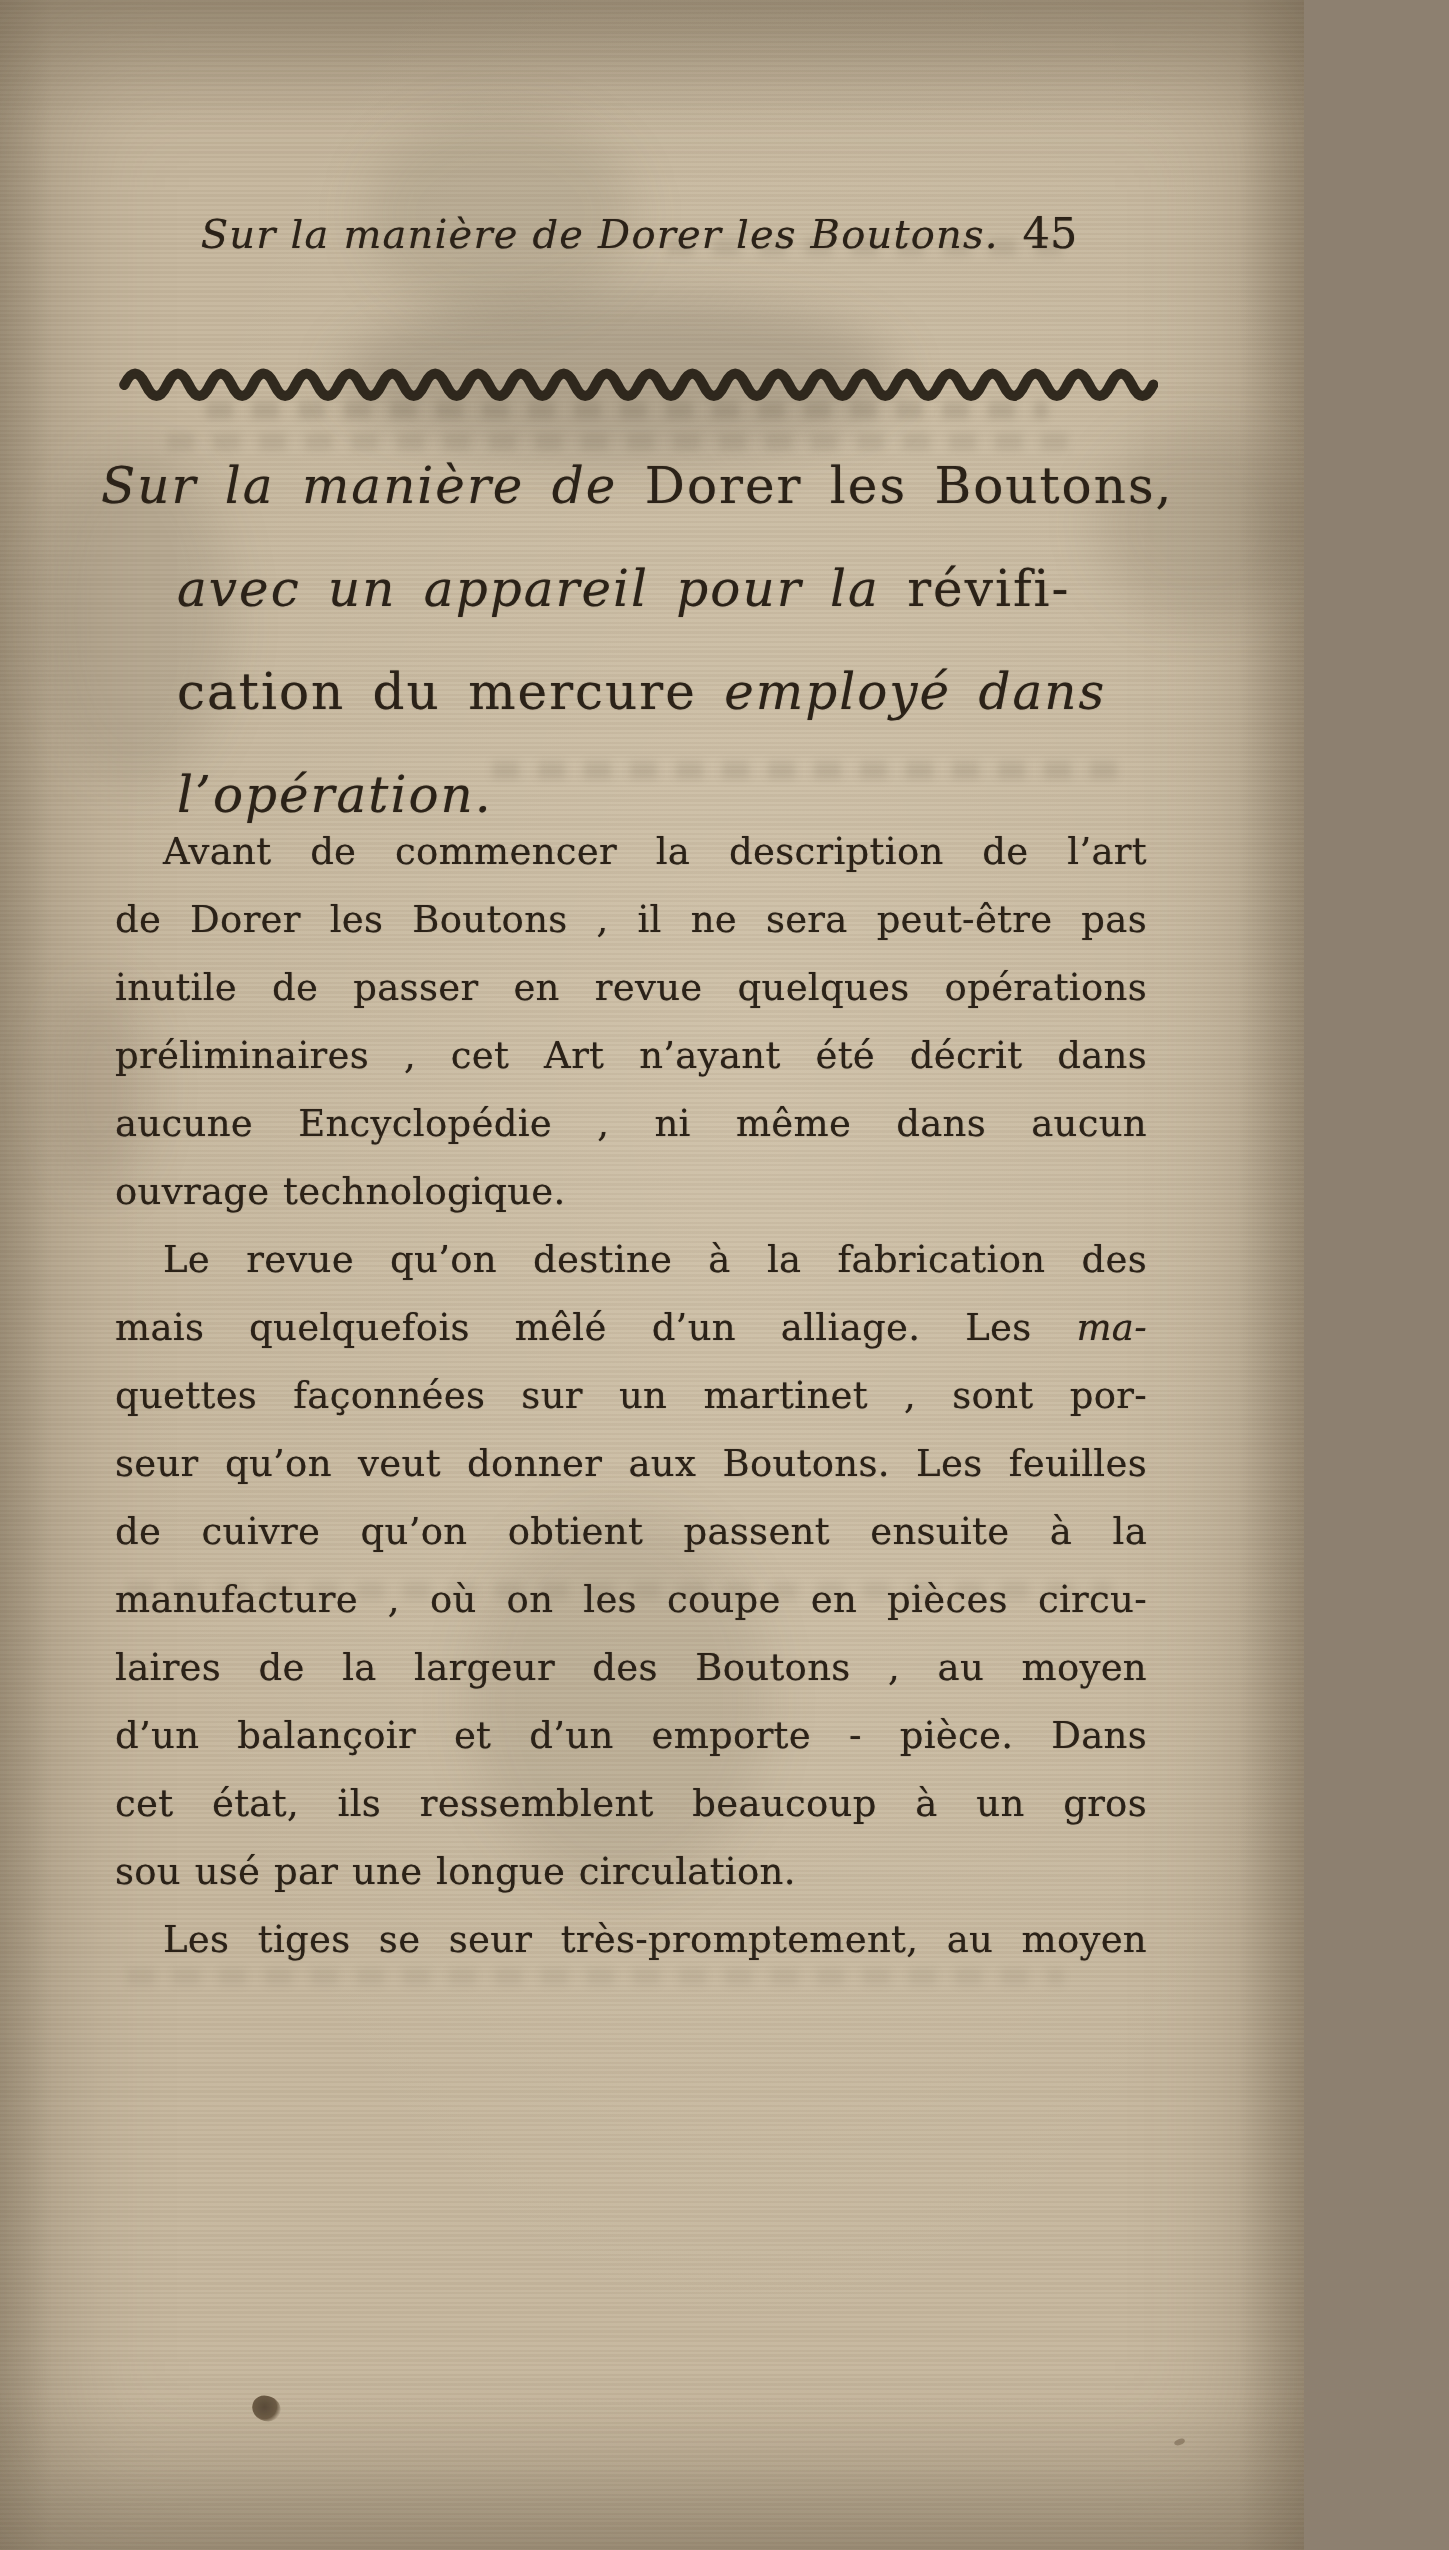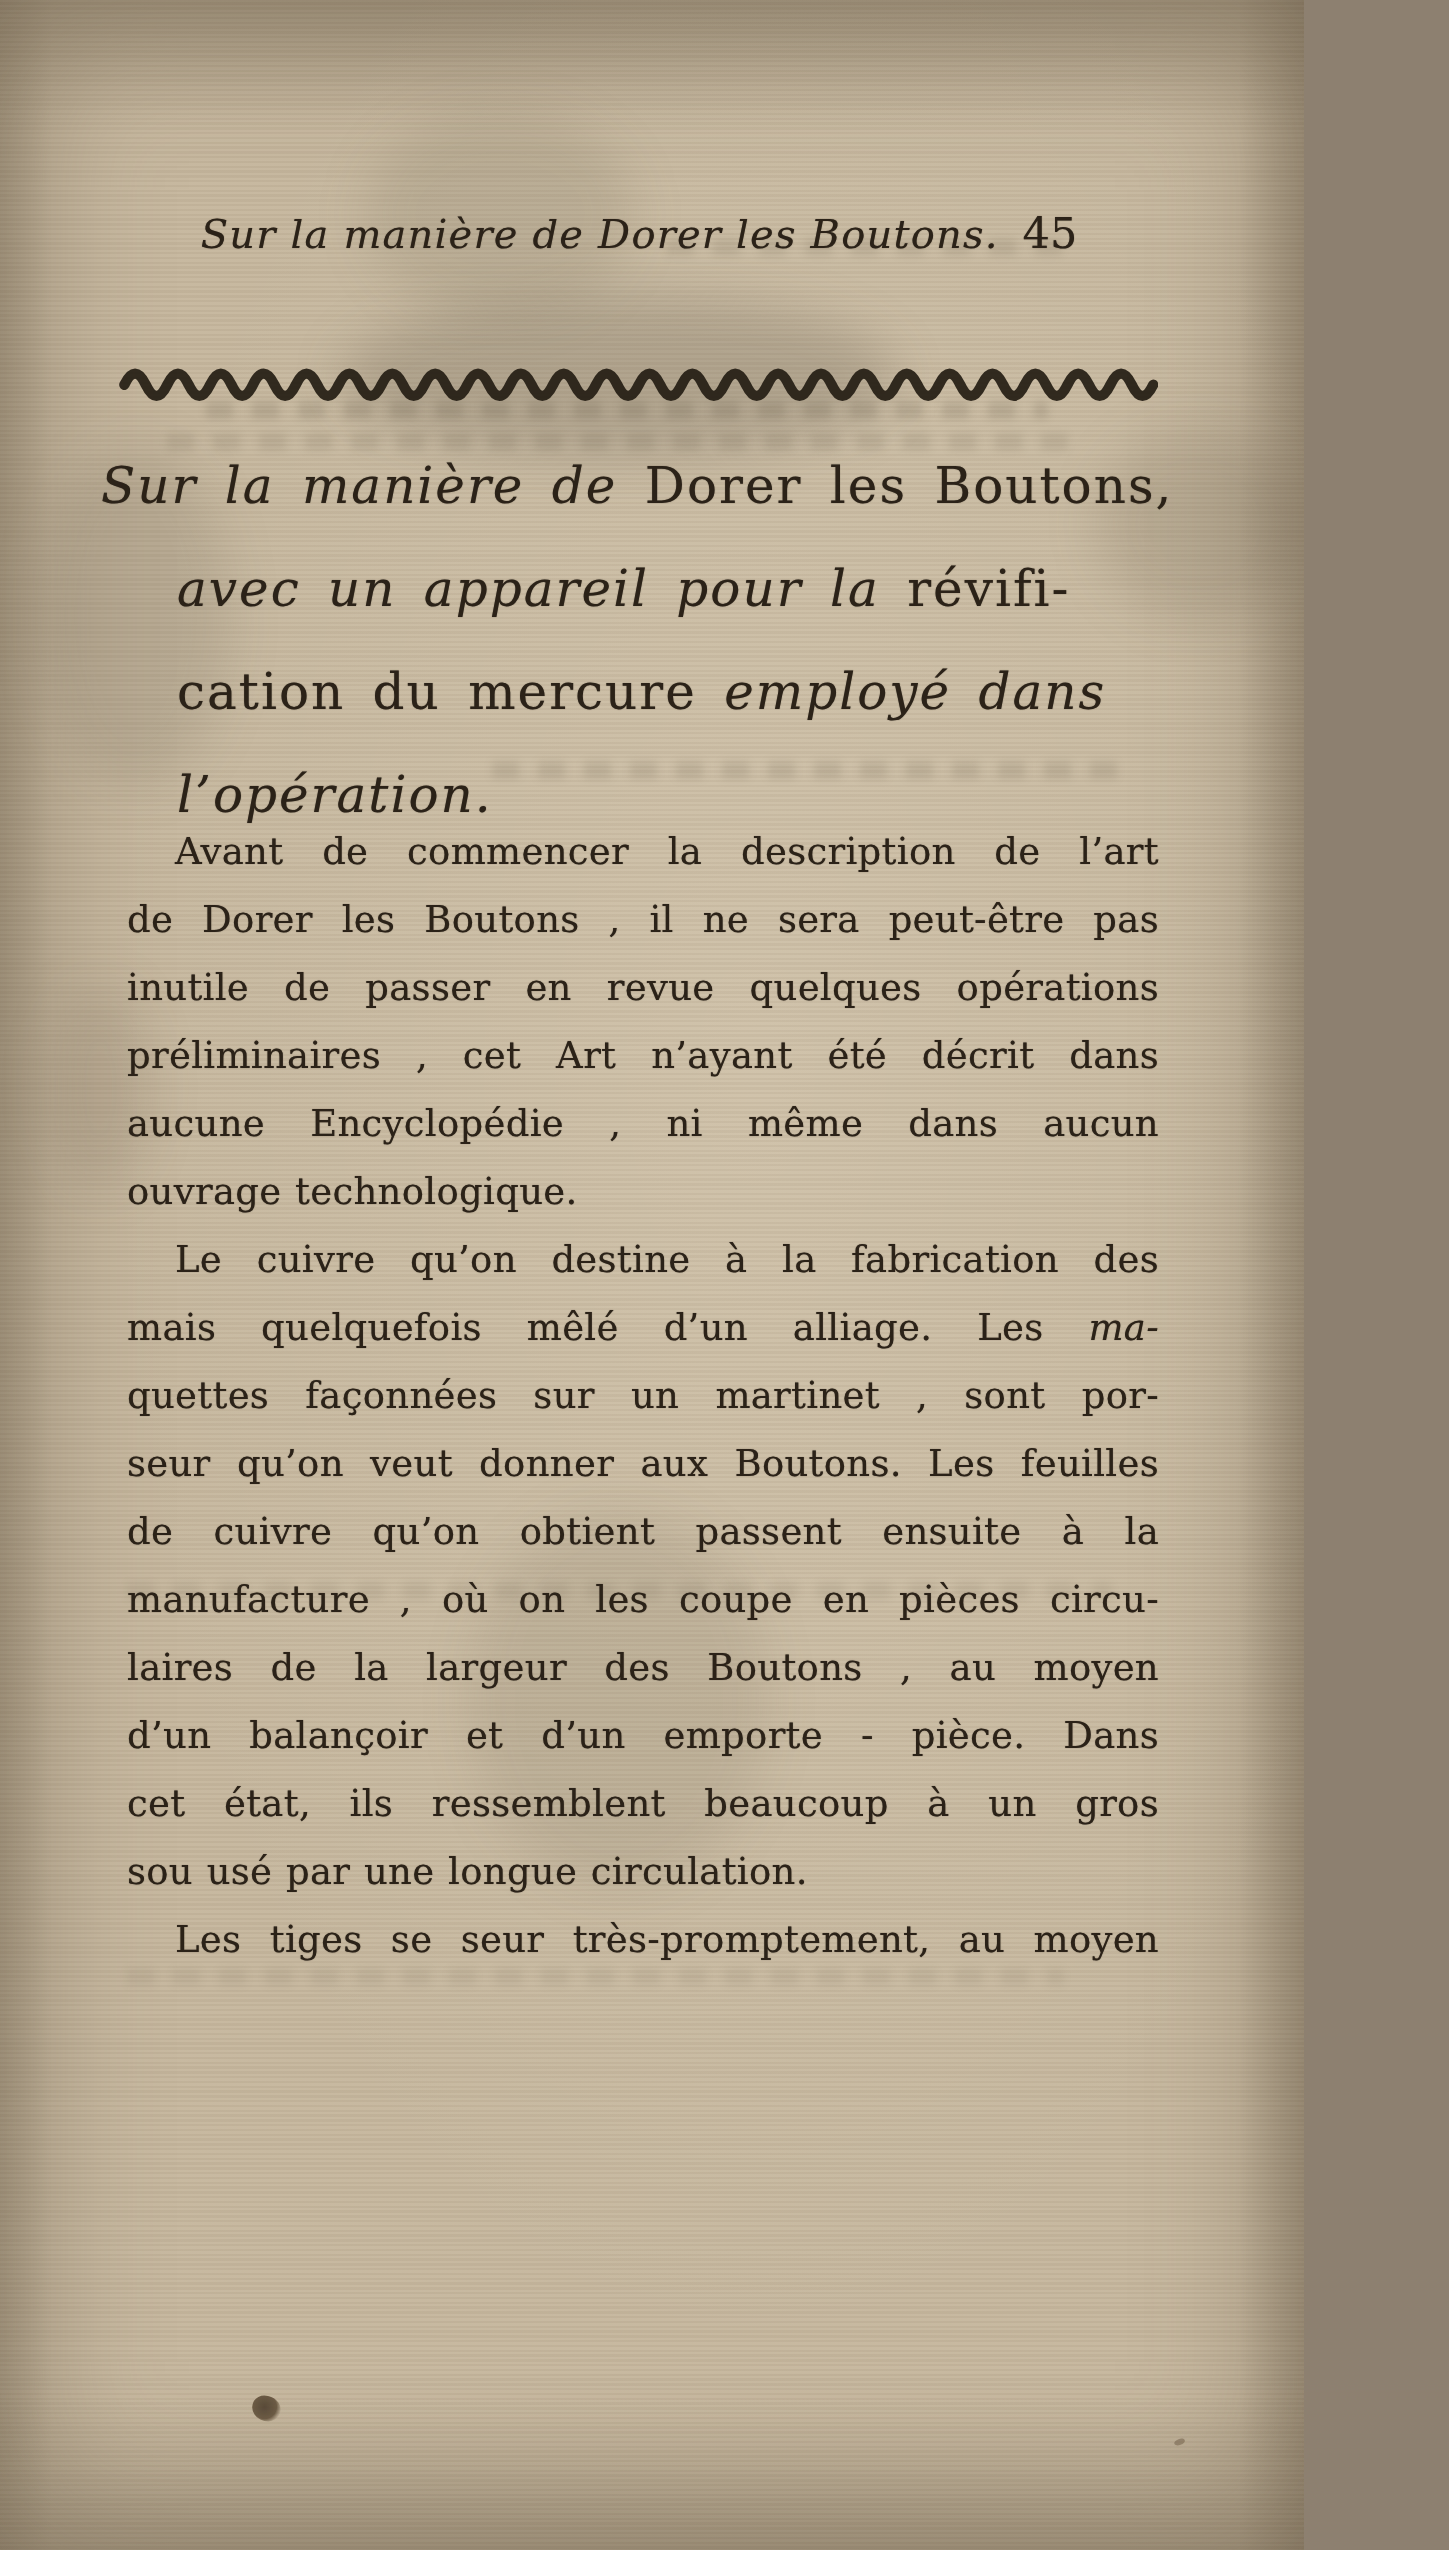--- a/index.html
+++ b/index.html
@@ -47,21 +47,21 @@
   
   .wave-wrap{position:absolute;top:356px;left:118px;width:1040px;height:48px;}
   
   .title-block{position:absolute;top:435px;left:101px;width:1040px;}
   .title-block .tline{
     font-size:50px;line-height:103px;letter-spacing:2px;word-spacing:9.5px;
     white-space:nowrap;text-shadow:0 0 1.1px rgba(40,32,22,.55);
   }
   .title-block .tline.indent{padding-left:76px;}
   
-  .body-block{position:absolute;top:818px;left:127px;width:1032px;}
+  .body-block{position:absolute;top:818px;left:115px;width:1032px;}
   .body-block .tline{
     font-size:37px;line-height:68px;letter-spacing:0.3px;word-spacing:1.6px;
     text-shadow:0 0 1px rgba(40,32,22,.6);
   }
   .body-block .tline.just{text-align:justify;text-align-last:justify;}
   .body-block .tline.indent{padding-left:48px;}
   .it{font-style:italic;}
   
   .blotch{
     position:absolute;left:252px;top:2396px;width:29px;height:25.4px;
@@ -112,21 +112,21 @@
       <div class="tline indent"><span class="it">l’opération.</span></div>
     </div>
 
   <div class="body-block">
       <div class="tline indent just"><span>Avant de commencer la description de l’art</span></div>
       <div class="tline just"><span>de Dorer les Boutons , il ne sera peut-être pas</span></div>
       <div class="tline just"><span>inutile de passer en revue quelques opérations</span></div>
       <div class="tline just"><span>préliminaires , cet Art n’ayant été décrit dans</span></div>
       <div class="tline just"><span>aucune Encyclopédie , ni même dans aucun</span></div>
       <div class="tline"><span>ouvrage technologique.</span></div>
-      <div class="tline indent just"><span>Le cuivre qu’on destine à la fabrication des</span></div>
+      <div class="tline indent just"><span>Le revue qu’on destine à la fabrication des</span></div>
       <div class="tline just"><span>mais quelquefois mêlé d’un alliage. Les </span><span class="it">ma-</span></div>
       <div class="tline just"><span>quettes façonnées sur un martinet , sont por-</span></div>
       <div class="tline just"><span>seur qu’on veut donner aux Boutons. Les feuilles</span></div>
       <div class="tline just"><span>de cuivre qu’on obtient passent ensuite à la</span></div>
       <div class="tline just"><span>manufacture , où on les coupe en pièces circu-</span></div>
       <div class="tline just"><span>laires de la largeur des Boutons , au moyen</span></div>
       <div class="tline just"><span>d’un balançoir et d’un emporte - pièce. Dans</span></div>
       <div class="tline just"><span>cet état, ils ressemblent beaucoup à un gros</span></div>
       <div class="tline"><span>sou usé par une longue circulation.</span></div>
       <div class="tline indent just"><span>Les tiges se seur très-promptement, au moyen</span></div>

